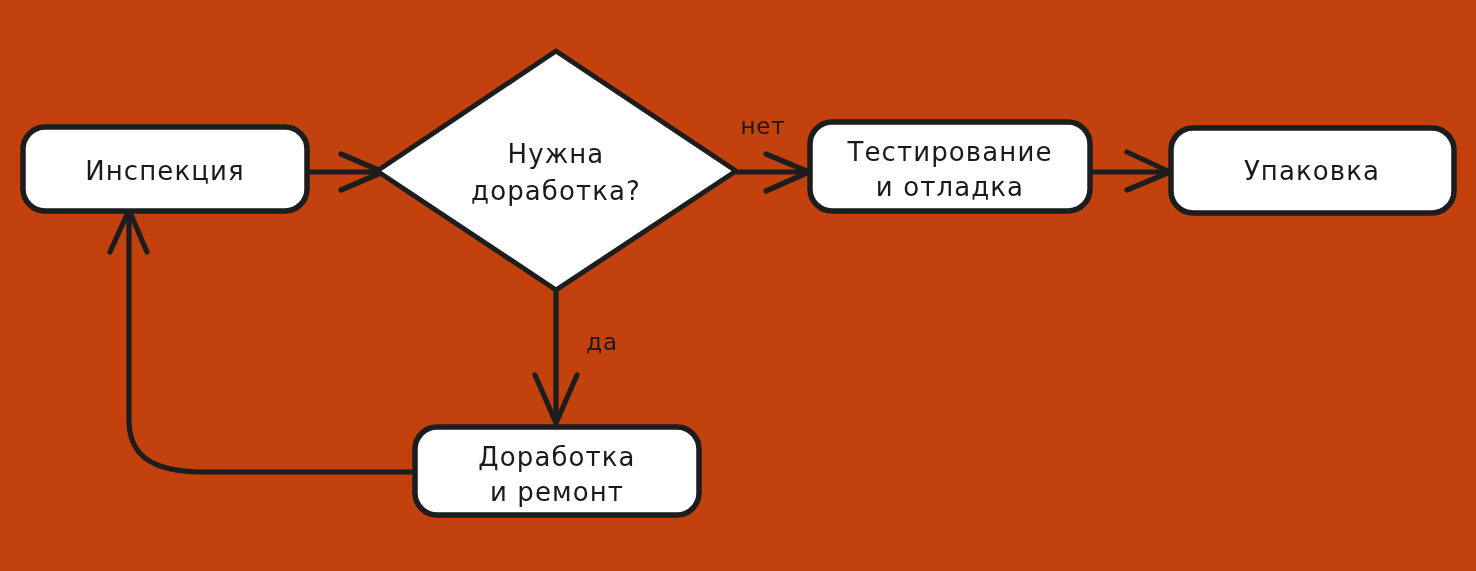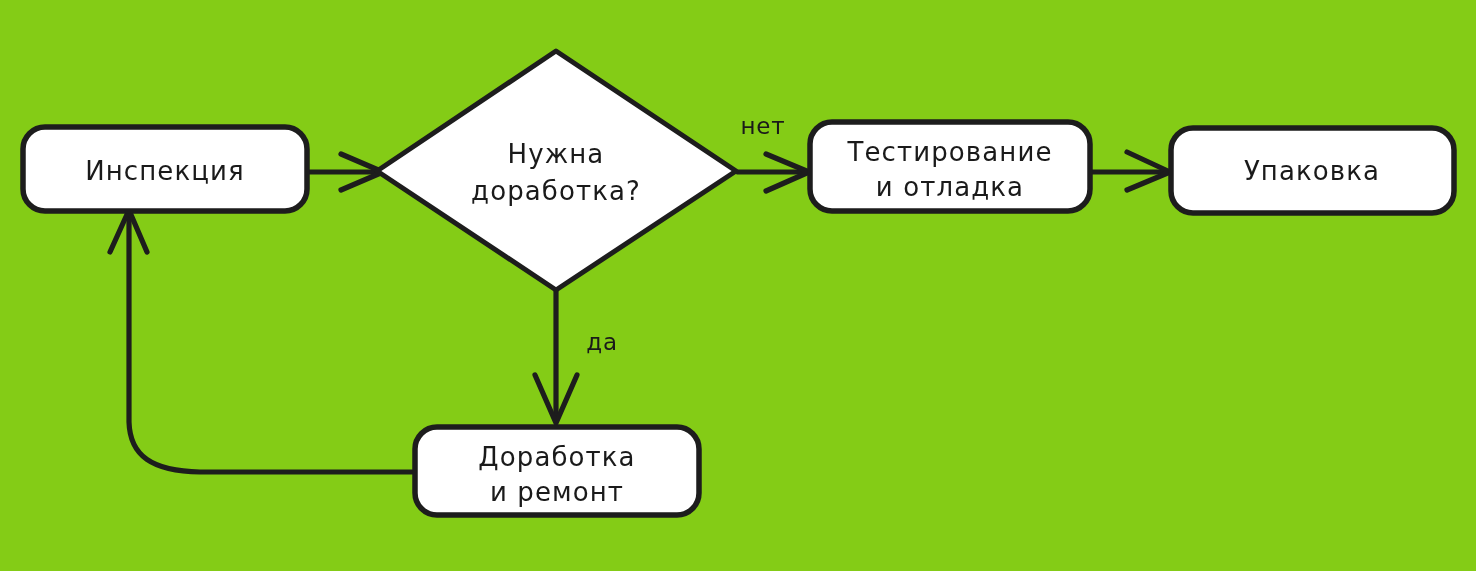--- a/index.html
+++ b/index.html
@@ -10,21 +10,21 @@
   body {
     width: 1476px;
     height: 571px;
     font-family: "DejaVu Sans", sans-serif;
     overflow: hidden;
   }
   #canvas {
     position: relative;
     width: 1476px;
     height: 571px;
-    background: #84cc16;
+    background: #c2410c;
   }
   #flow-svg {
     position: absolute;
     top: 0;
     left: 0;
     width: 1476px;
     height: 571px;
   }
   .node-shape {
     fill: #ffffff;

